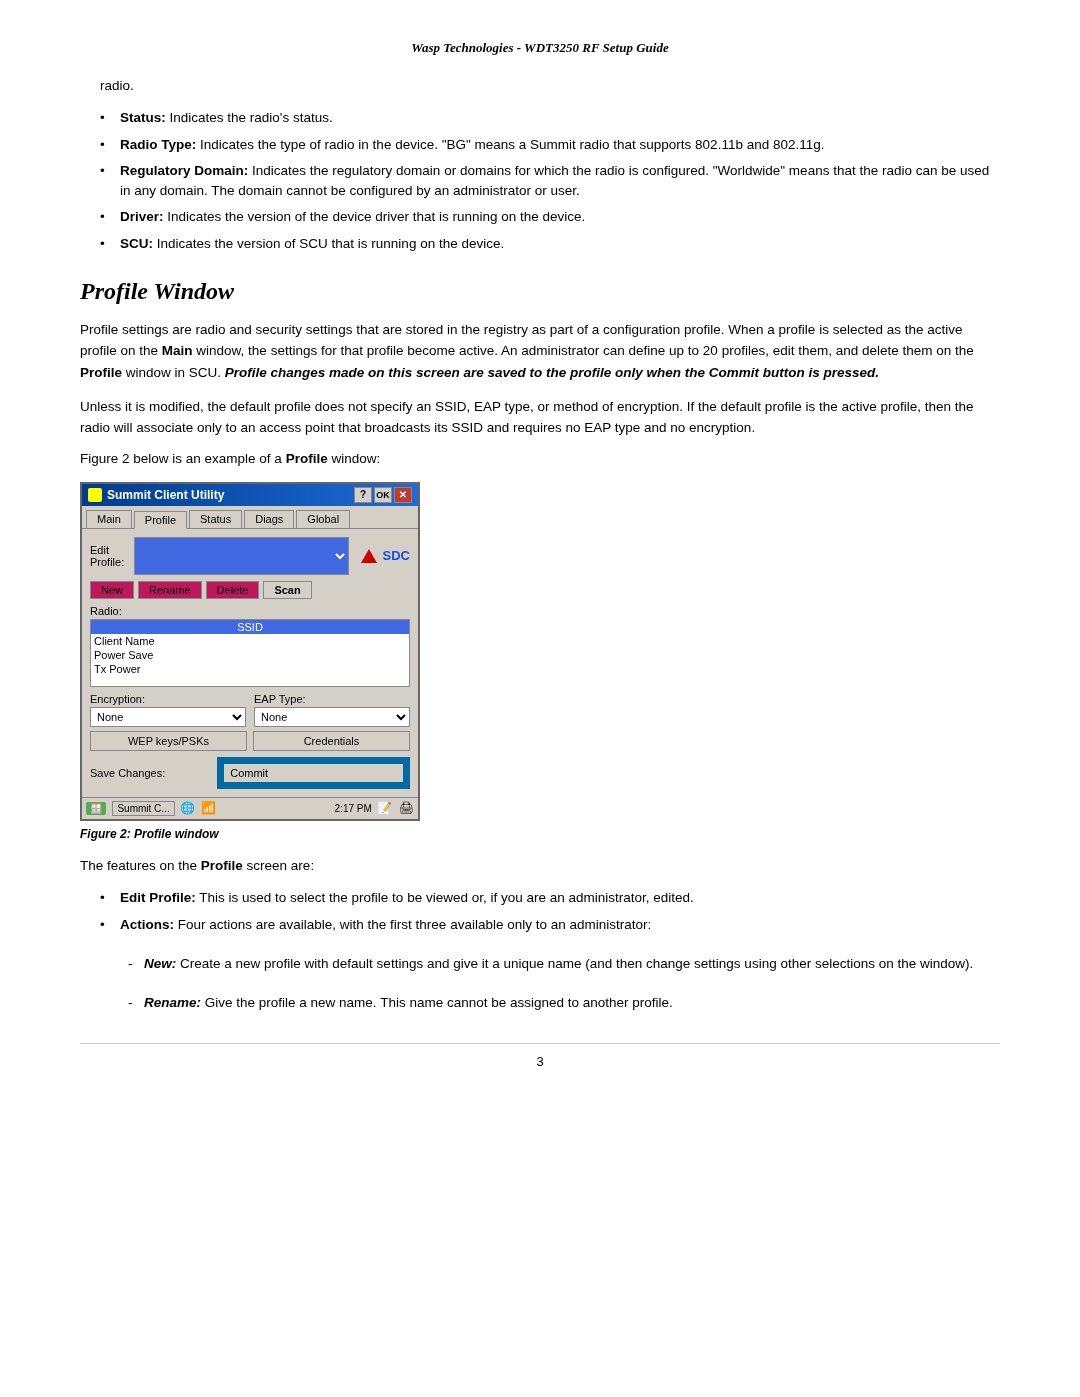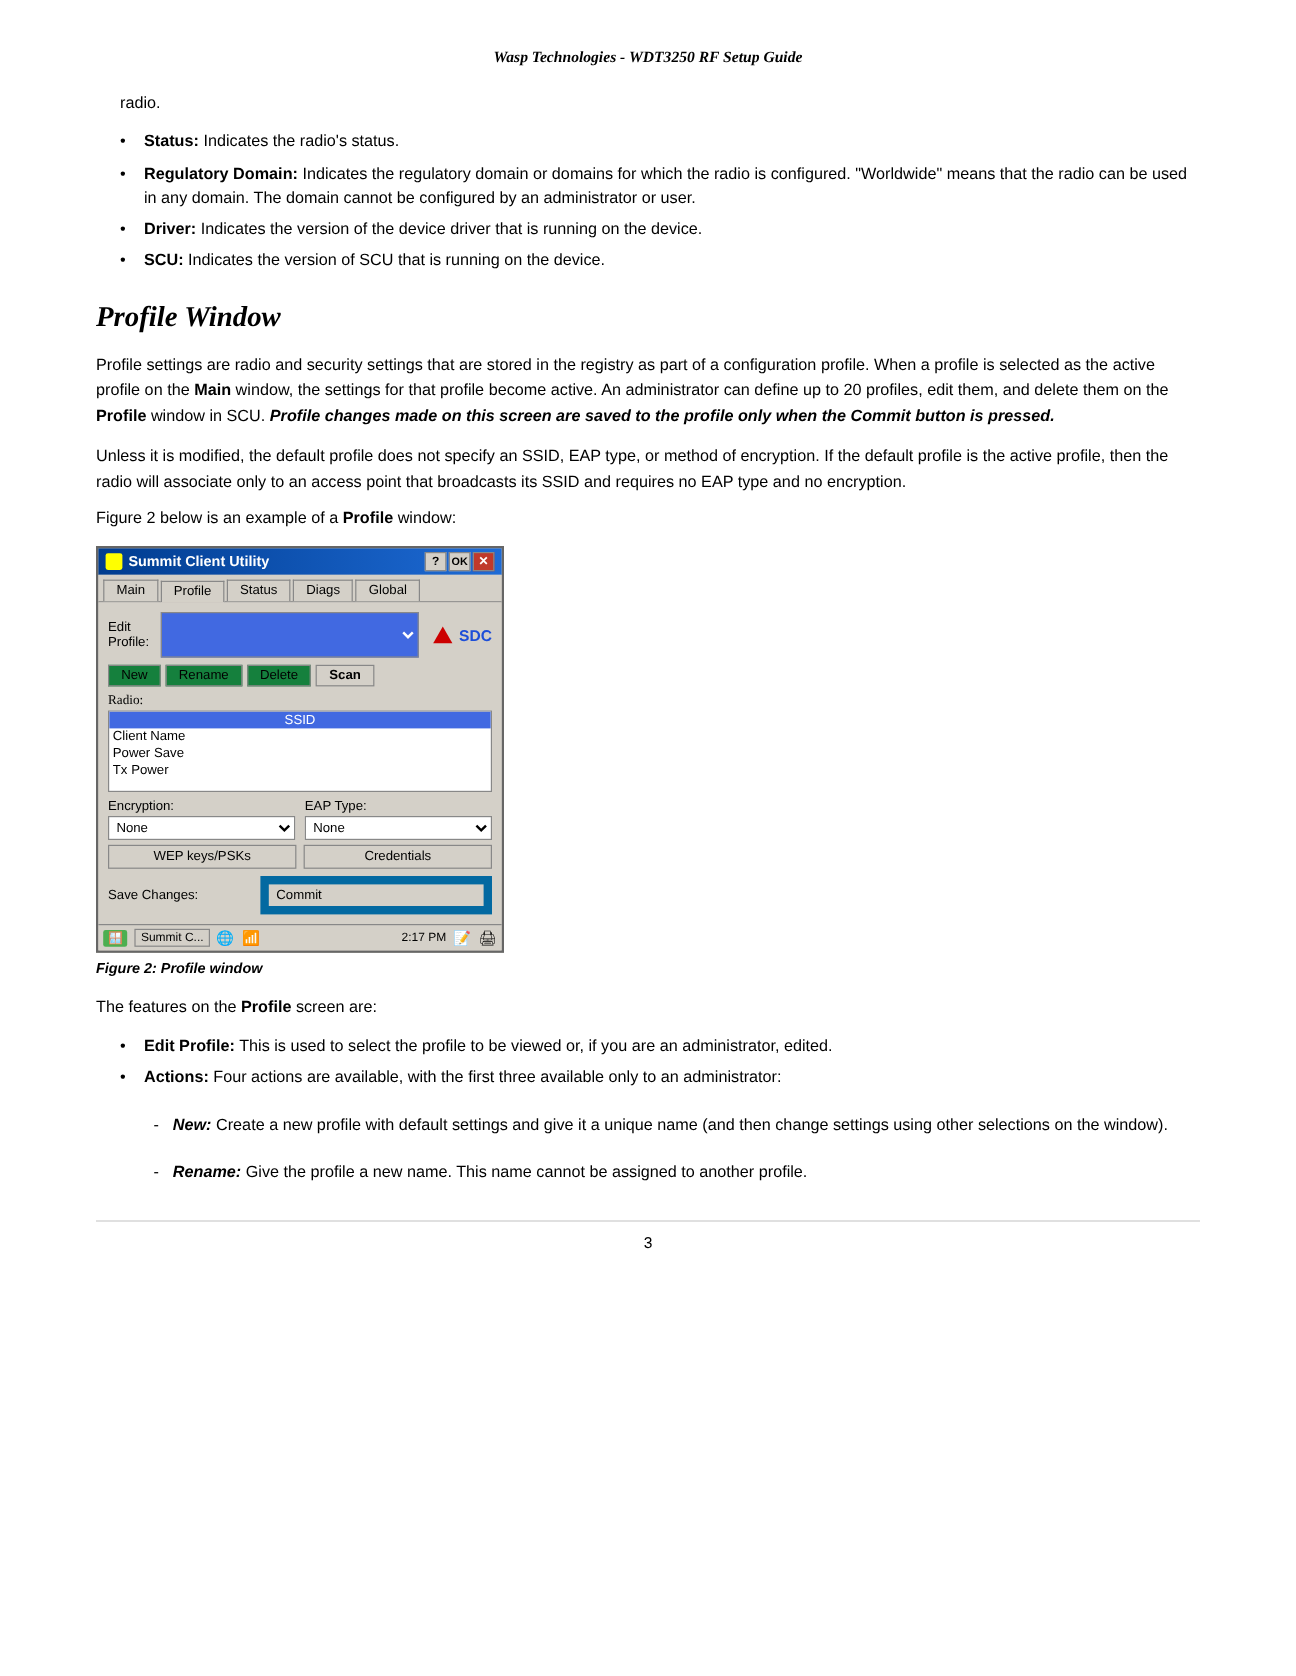--- a/index.html
+++ b/index.html
@@ -191,37 +191,36 @@
       margin-left: 4px;
     }
 
     .scu-actions {
       display: flex;
       gap: 4px;
       margin-bottom: 6px;
     }
     .scu-btn {
       border: 1px solid #888;
-      background: #15803d;
+      background: #be185d;
       font-size: 11px;
       padding: 2px 10px;
       cursor: pointer;
     }
     .scu-btn.scan-btn {
       font-weight: bold;
       background: #d4d0c8;
     }
 
     .scu-radio-section {
       margin-bottom: 6px;
     }
     .scu-radio-label {
       font-size: 11px;
       margin-bottom: 2px;
-      font-family: Liberation Serif, serif;
     }
     .scu-listbox {
       border: 1px solid #888;
       background: #fff;
       height: 68px;
       width: 100%;
       overflow: hidden;
     }
     .scu-listbox-item {
       padding: 1px 3px;
@@ -379,20 +378,23 @@
   <span>Wasp Technologies -  WDT3250 RF Setup Guide</span>
 </div>
 
 <div class="content-area">
 
   <p class="radio-text">radio.</p>
 
   <ul class="bullet-list">
     <li>
       <strong>Status:</strong> Indicates the radio's status.
+    </li>
+    <li>
+      <strong>Radio Type:</strong> Indicates the type of radio in the device.  "BG" means a Summit radio that supports 802.11b and 802.11g.
     </li>
     <li>
       <strong>Regulatory Domain:</strong> Indicates the regulatory domain or domains for which the radio is configured. "Worldwide" means that the radio can be used in any domain.  The domain cannot be configured by an administrator or user.
     </li>
     <li>
       <strong>Driver:</strong> Indicates the version of the device driver that is running on the device.
     </li>
     <li>
       <strong>SCU:</strong> Indicates the version of SCU that is running on the device.
     </li>

